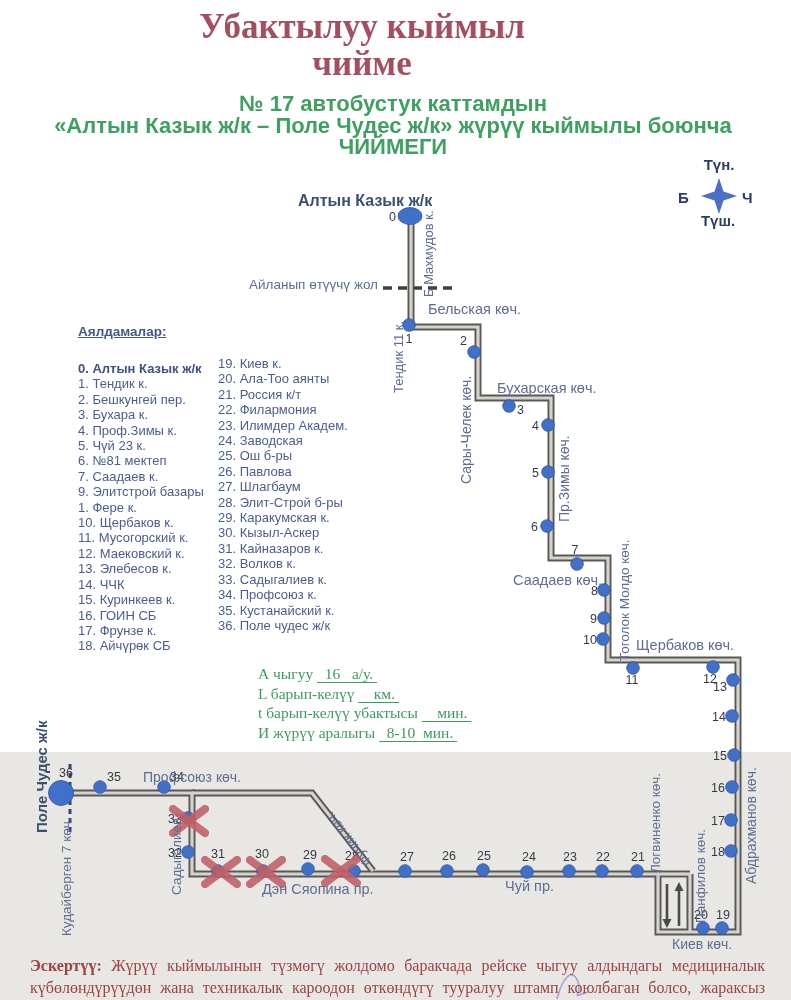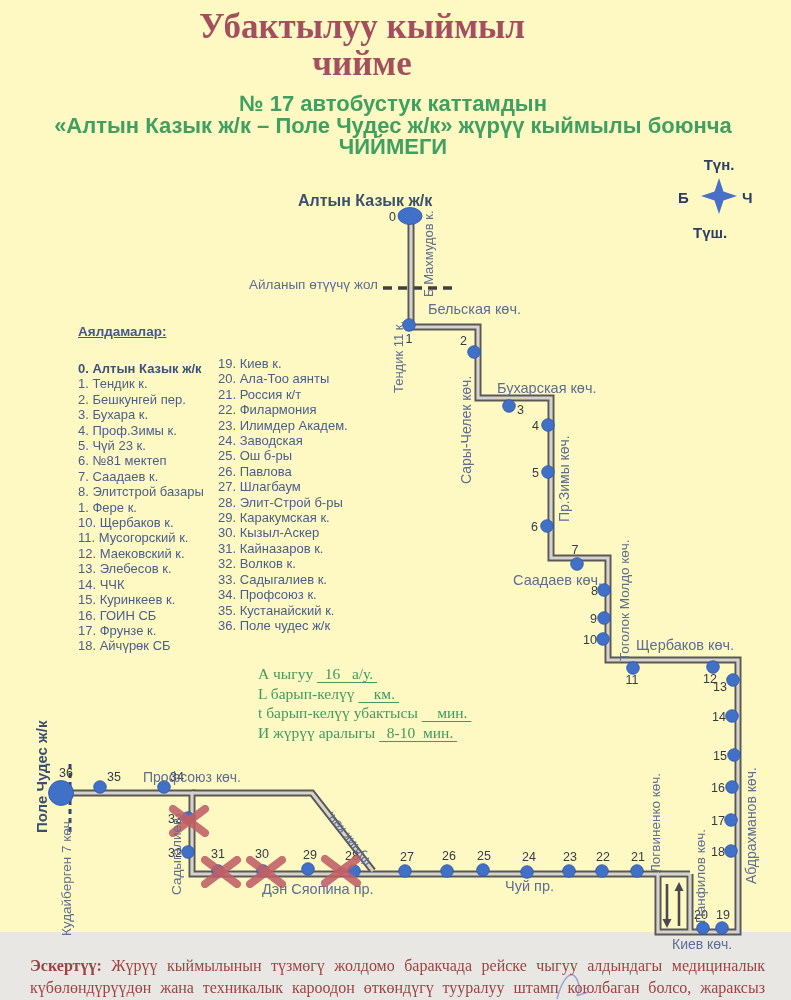--- a/index.html
+++ b/index.html
@@ -1,26 +1,26 @@
 <!DOCTYPE html>
 <html><head>
 <meta charset="utf-8">
 <style>
   html,body{margin:0;padding:0;}
   body{width:791px;height:1000px;overflow:hidden;background:#e9e7e3;}
-  .page{position:relative;width:791px;height:932px;background:#fef9c3;font-family:"Liberation Sans",sans-serif;}
+  .page{position:relative;width:791px;height:752px;background:#ffffff;font-family:"Liberation Sans",sans-serif;}
   .title-block{position:absolute;left:0;top:8px;width:724px;text-align:center;
     font-family:"Liberation Serif",serif;font-weight:700;font-size:35px;line-height:37px;color:#a34f5f;}
   .subtitle-block{position:absolute;left:12px;top:93px;width:762px;text-align:center;
     font-weight:700;font-size:22px;line-height:21.5px;color:#3fa061;}
   .compass span{position:absolute;font-weight:700;font-size:15px;color:#2c3e63;}
   .c-n{left:697px;top:156px;width:44px;text-align:center;}
   .c-w{left:678px;top:189px;}
   .c-e{left:742px;top:189px;}
-  .c-s{left:693px;top:224px;width:50px;text-align:left;}
+  .c-s{left:693px;top:212px;width:50px;text-align:center;}
   .c-star{position:absolute;left:699px;top:176px;}
   .map-svg{position:absolute;left:0;top:0;}
   .legend-heading{position:absolute;left:78px;top:324px;font-weight:700;font-size:13.5px;
     text-decoration:underline;color:#44598a;}
   .legend-col{position:absolute;font-size:13px;line-height:15.4px;color:#4a5e8c;white-space:nowrap;}
   .legend-col-1{left:78px;top:341px;}
   .legend-col-2{left:218px;top:356px;}
   .legend-col-1 .legend-item:first-child{font-weight:700;color:#3d5180;margin-top:20px;}
   .stats-block{position:absolute;left:258px;top:664px;font-family:"Liberation Serif",serif;
     font-size:15.5px;line-height:19.5px;color:#3f9a60;white-space:nowrap;}
@@ -180,21 +180,21 @@
   <div class="legend-heading">Аялдамалар:</div>
   <div class="legend-col legend-col-1">
       <div class="legend-item">0. Алтын Казык ж/к</div>
       <div class="legend-item">1. Тендик к.</div>
       <div class="legend-item">2. Бешкунгей пер.</div>
       <div class="legend-item">3. Бухара к.</div>
       <div class="legend-item">4. Проф.Зимы к.</div>
       <div class="legend-item">5. Чүй 23 к.</div>
       <div class="legend-item">6. №81 мектеп</div>
       <div class="legend-item">7. Саадаев к.</div>
-      <div class="legend-item">8. Элитстрой базары</div>
+      <div class="legend-item">9. Элитстрой базары</div>
       <div class="legend-item">1. Фере к.</div>
       <div class="legend-item">10. Щербаков к.</div>
       <div class="legend-item">11. Мусогорский к.</div>
       <div class="legend-item">12. Маековский к.</div>
       <div class="legend-item">13. Элебесов к.</div>
       <div class="legend-item">14. ЧЧК</div>
       <div class="legend-item">15. Куринкеев к.</div>
       <div class="legend-item">16. ГОИН СБ</div>
       <div class="legend-item">17. Фрунзе к.</div>
       <div class="legend-item">18. Айчүрөк СБ</div>

